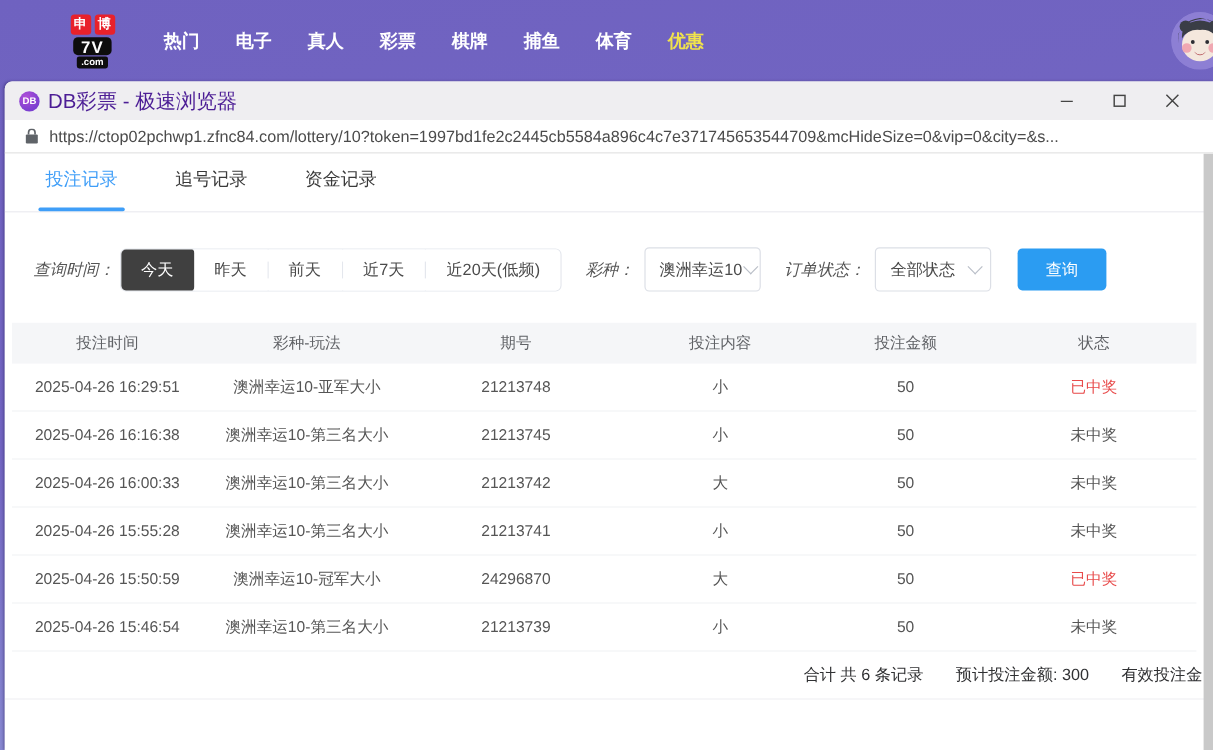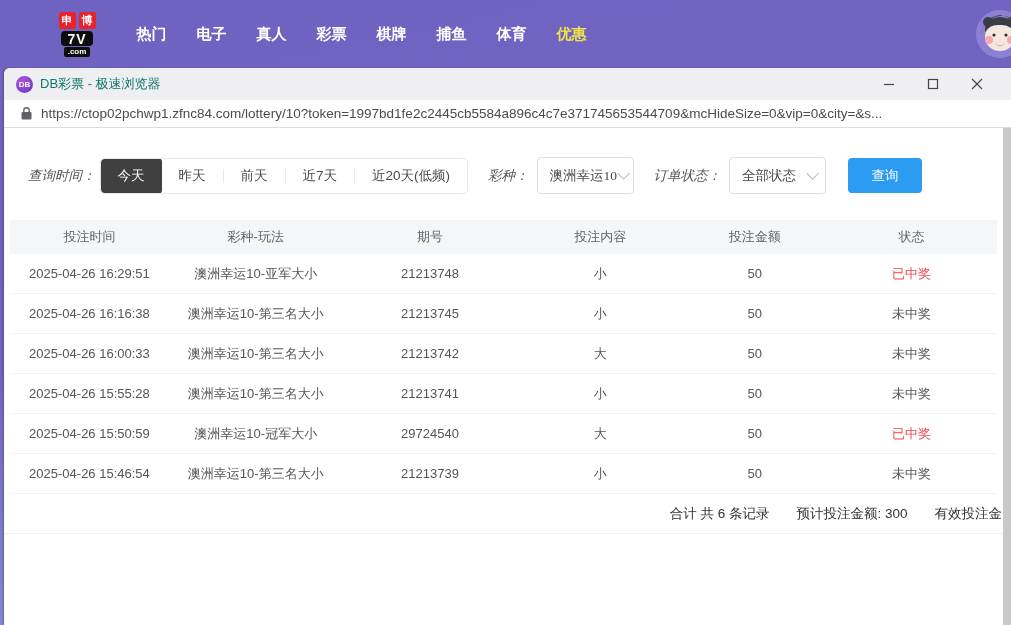--- a/index.html
+++ b/index.html
@@ -19,21 +19,21 @@
   .logo-suffix { background:#0d0d0d; color:#fff; font-size:8px; font-weight:bold; padding:1px 4px; border-radius:2px; margin-top:1px; }
   .nav-items { display:flex; margin-left:30px; gap:29px; }
   .nav-item { color:#fff; font-size:15px; font-weight:bold; width:31px; text-align:center; cursor:pointer; }
   .nav-item.nav-active { color:#f0e24c; }
   .avatar { position:absolute; right:-13px; top:10px; width:48px; height:48px; border-radius:50%; overflow:hidden; background:#8d7fd4; }
 
   
   .browser-window { position:absolute; left:4px; top:68px; width:1007px; height:557px; background:#fff; border-top-left-radius:6px; box-shadow:-1px 0 2px rgba(40,30,90,.35); }
   .titlebar { height:32px; background:#efeef1; border-top-left-radius:6px; display:flex; align-items:center; padding:0 12px; }
   .win-icon { width:17px; height:17px; border-radius:50%; background:radial-gradient(circle at 35% 30%,#b14fd8,#7b3fd0 70%); color:#fff; font-size:8px; font-weight:bold; display:flex; align-items:center; justify-content:center; margin-right:7px; flex-shrink:0; }
-  .win-title { font-size:13px; color:#0f766e; }
+  .win-title { font-size:17px; color:#4c1d95; }
   .win-controls { margin-left:auto; display:flex; align-items:center; }
   .win-btn { width:44px; height:32px; display:flex; align-items:center; justify-content:center; color:#444; cursor:pointer; font-size:14px; }
   .win-btn svg { display:block; }
   .urlbar { height:28px; background:#fff; border-bottom:1px solid #dcdcdc; display:flex; align-items:center; padding:0 17px; }
   .lock-icon { margin-right:9px; flex-shrink:0; display:flex; }
   .url-text { font-size:13.5px; color:#4b4b4b; white-space:nowrap; overflow:hidden; }
 
   
   .content { position:relative; height:497px; background:#fff; overflow:hidden; }
   .v-scrollbar { position:absolute; right:0; top:0; width:8px; height:100%; background:#c9c9c9; }
@@ -42,21 +42,21 @@
   .tab { font-size:15px; color:#3a3a3a; padding-bottom:12px; position:relative; cursor:pointer; }
   .tab.tab-active { color:#3f9ef8; }
   .tab.tab-active::after { content:""; position:absolute; left:-6px; right:-6px; bottom:0; height:3px; border-radius:3px; background:#3f9ef8; }
 
   .filter-row { display:flex; align-items:center; margin:29px 0 0 24px; }
   .filter-label { font-size:13.5px; color:#555;font-style:italic; }
   .time-group { display:flex; align-items:center; border:1px solid #e4e7ed; border-radius:5px; overflow:hidden; margin-left:4px; height:36px; }
   .time-opt { font-size:13.5px; color:#4a4a4a; padding:0 17px; height:36px; display:flex; align-items:center; cursor:pointer; background:#fff; }
   .time-opt.opt-active { background:#404040; color:#fff; border-radius:4px; }
   .time-sep { width:1px; height:14px; background:#e4e7ed; }
-  .select-box { display:flex; align-items:center; justify-content:space-between; border:1px solid #dcdfe6; border-radius:4px; height:37px; width:97px; padding:0 10px 0 12px; margin-left:8px; cursor:pointer;font-family:Liberation Serif, serif; }
+  .select-box { display:flex; align-items:center; justify-content:space-between; border:1px solid #dcdfe6; border-radius:4px; height:37px; width:97px; padding:0 10px 0 12px; margin-left:8px; cursor:pointer; }
   .select-value { font-size:13.5px; color:#4a4a4a; white-space:nowrap; }
   .chevron { width:9px; height:9px; border-right:1.5px solid #b9bec7; border-bottom:1.5px solid #b9bec7; transform:rotate(45deg) translateY(-3px); flex-shrink:0; }
   .search-btn { margin-left:22px; background:#2b9cf2; color:#fff; border:none; border-radius:4px; width:74px; height:35px; font-size:13.5px; cursor:pointer; font-family:inherit; }
   .ml26 { margin-left:20px; }
 
   .table { margin:26px 14px 0 6px; }
   .t-row { display:flex; align-items:center; height:40px; border-bottom:1px solid #f2f3f6; }
   .t-head { background:#f5f6f8; height:34px; border-bottom:none; }
   .t-cell { text-align:center; font-size:13px; color:#555; white-space:nowrap; overflow:hidden; }
   .t-head .t-cell { color:#606266; }
@@ -134,20 +134,25 @@
       <svg width="11" height="13" viewBox="0 0 11 13">
           <rect x="0.5" y="5" width="10" height="7.5" rx="1" fill="#5f6368"></rect>
           <path d="M2.8 5 V3.4 a2.7 2.7 0 0 1 5.4 0 V5" fill="none" stroke="#5f6368" stroke-width="1.4"></path>
         </svg>
     </span>
     <span class="url-text">https://ctop02pchwp1.zfnc84.com/lottery/10?token=1997bd1fe2c2445cb5584a896c4c7e371745653544709&amp;mcHideSize=0&amp;vip=0&amp;city=&amp;s...</span>
   </div>
 
   <div class="content">
 
+    <div class="tabs">
+        <div class="tab tab-active">投注记录</div>
+        <div class="tab">追号记录</div>
+        <div class="tab">资金记录</div>
+      </div>
 
     <div class="filter-row">
       <span class="filter-label">查询时间：</span>
       <div class="time-group">
           <div class="time-opt opt-active">今天</div>
           <div class="time-opt">昨天</div>
           <span class="time-sep"></span>
           <div class="time-opt">前天</div>
           <span class="time-sep"></span>
           <div class="time-opt">近7天</div>
@@ -205,21 +210,21 @@
             <div class="t-cell c0">2025-04-26 15:55:28</div>
             <div class="t-cell c1">澳洲幸运10-第三名大小</div>
             <div class="t-cell c2">21213741</div>
             <div class="t-cell c3">小</div>
             <div class="t-cell c4">50</div>
             <div class="t-cell c5">未中奖</div>
           </div>
           <div class="t-row">
             <div class="t-cell c0">2025-04-26 15:50:59</div>
             <div class="t-cell c1">澳洲幸运10-冠军大小</div>
-            <div class="t-cell c2">29724540</div>
+            <div class="t-cell c2">24296870</div>
             <div class="t-cell c3">大</div>
             <div class="t-cell c4">50</div>
             <div class="t-cell c5 status-won">已中奖</div>
           </div>
           <div class="t-row">
             <div class="t-cell c0">2025-04-26 15:46:54</div>
             <div class="t-cell c1">澳洲幸运10-第三名大小</div>
             <div class="t-cell c2">21213739</div>
             <div class="t-cell c3">小</div>
             <div class="t-cell c4">50</div>

